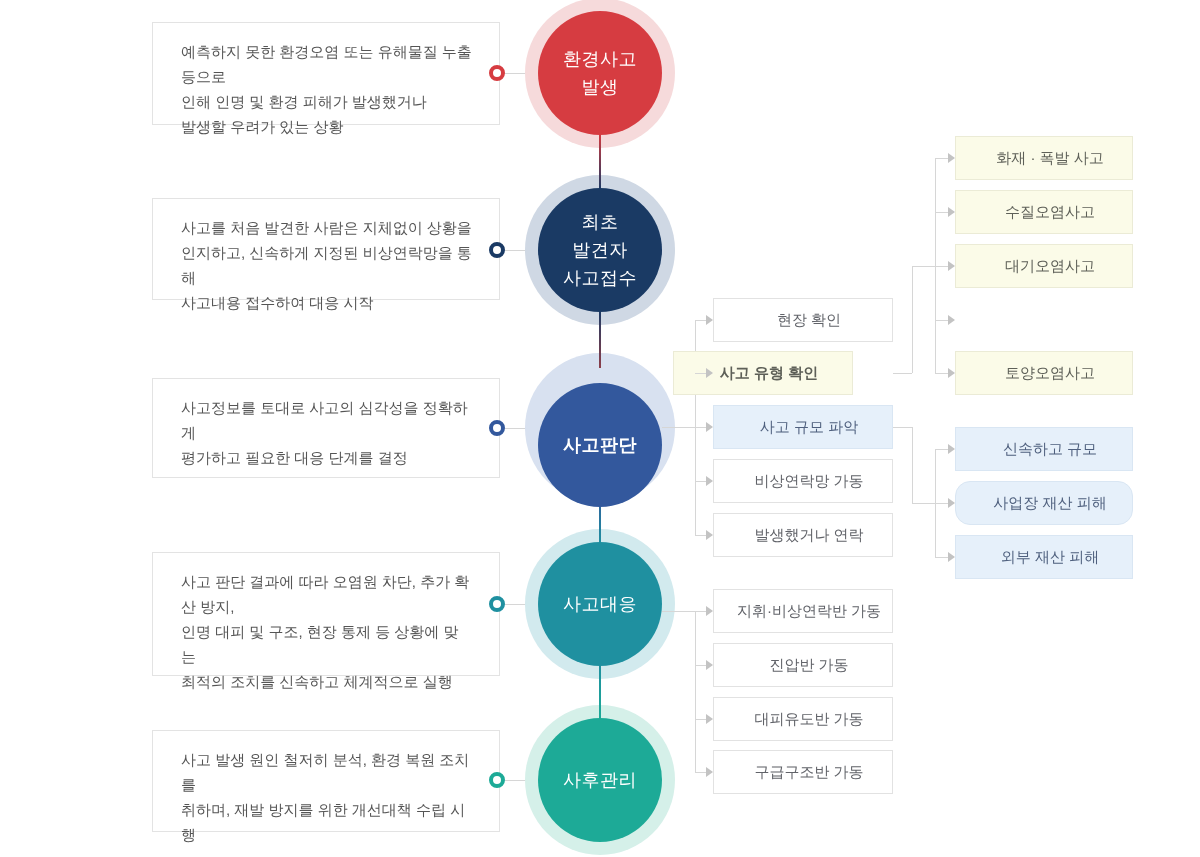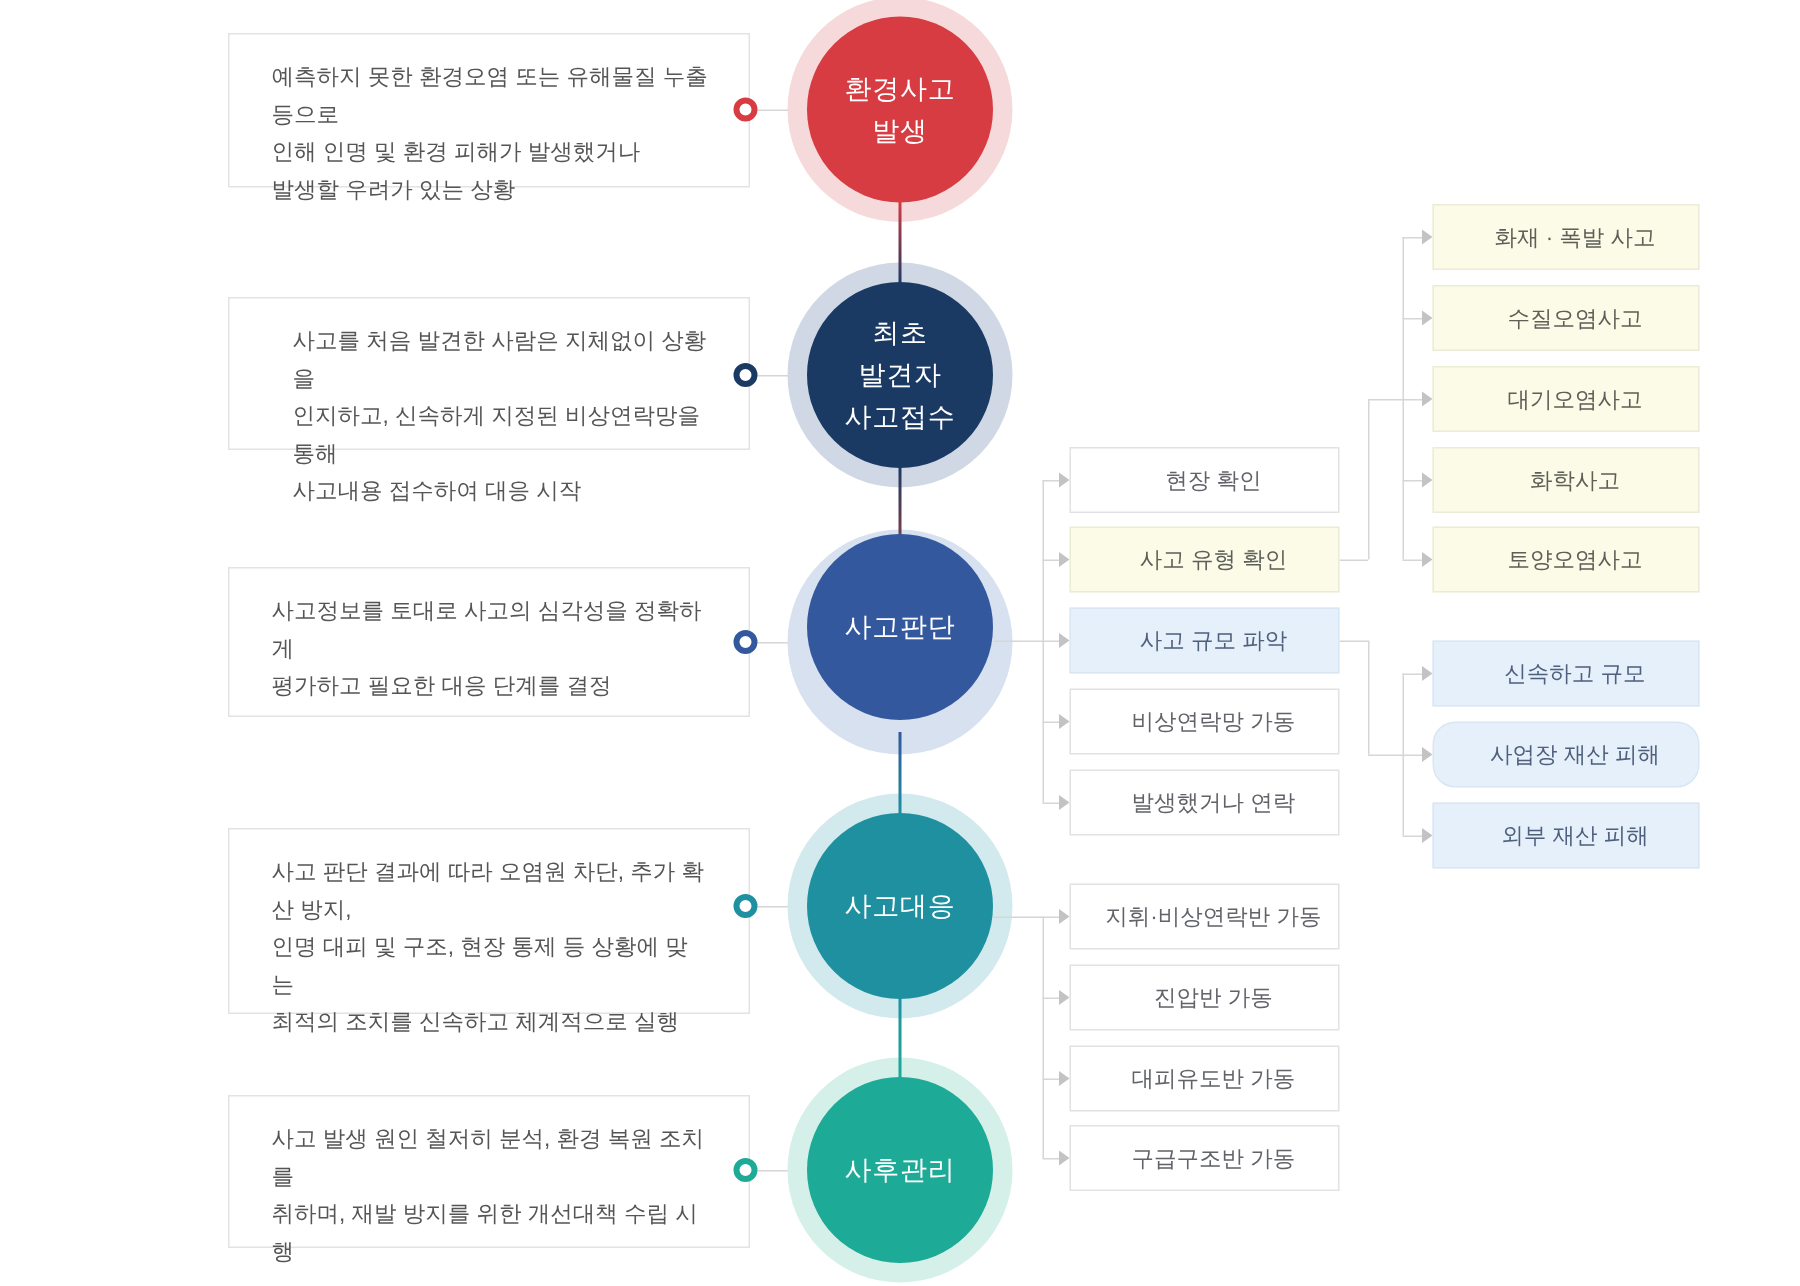--- a/index.html
+++ b/index.html
@@ -44,21 +44,21 @@
 </head>
 <body>
 
 <div class="canvas">
 
   <div class="desc-box" style="top:22px;height:103px;">
     <div class="desc-text">예측하지 못한 환경오염 또는 유해물질 누출 등으로
 인해 인명 및 환경 피해가 발생했거나
 발생할 우려가 있는 상황</div>
   </div>
-  <div class="desc-box" style="top:198px;height:102px;padding-left:14px;">
+  <div class="desc-box" style="top:198px;height:102px;">
     <div class="desc-text">사고를 처음 발견한 사람은 지체없이 상황을
 인지하고, 신속하게 지정된 비상연락망을 통해
 사고내용 접수하여 대응 시작</div>
   </div>
   <div class="desc-box" style="top:378px;height:100px;">
     <div class="desc-text">사고정보를 토대로 사고의 심각성을 정확하게
 평가하고 필요한 대응 단계를 결정</div>
   </div>
   <div class="desc-box" style="top:552px;height:124px;">
     <div class="desc-text">사고 판단 결과에 따라 오염원 차단, 추가 확산 방지,
@@ -91,21 +91,21 @@
     <span>환경사고
 발생</span>
   </div>
   <i class="halo halo2" style="left:525px;top:175px;"></i>
   <div class="circle c2" style="left:538px;top:188px;">
     <span>최초
 발견자
 사고접수</span>
   </div>
   <i class="halo halo3" style="left:525px;top:353px;"></i>
-  <div class="circle c3" style="left:538px;top:356px;">
+  <div class="circle c3" style="left:538px;top:383px;font-weight:bold;">
     <span>사고판단</span>
   </div>
   <i class="halo halo4" style="left:525px;top:529px;"></i>
   <div class="circle c4" style="left:538px;top:542px;">
     <span>사고대응</span>
   </div>
   <i class="halo halo5" style="left:525px;top:705px;"></i>
   <div class="circle c5" style="left:538px;top:718px;">
     <span>사후관리</span>
   </div>
@@ -113,21 +113,21 @@
   <i class="vl" style="left:695px;top:320px;height:215px;"></i>
   <i class="branch" style="left:695px;top:320px;width:11px;"></i>
   <i class="branch" style="left:695px;top:373px;width:11px;"></i>
   <i class="branch" style="left:662px;top:427px;width:44px;"></i>
   <i class="branch" style="left:695px;top:481px;width:11px;"></i>
   <i class="branch" style="left:695px;top:535px;width:11px;"></i>
 
   <div class="item" style="left:713px;top:298px;">
       <span>현장 확인</span>
     </div>
-  <div class="item yellow" style="left:713px;top:351px;">
+  <div class="item yellow" style="left:673px;top:351px;font-weight:bold;">
       <span>사고 유형 확인</span>
     </div>
   <div class="item blue" style="left:713px;top:405px;">
       <span>사고 규모 파악</span>
     </div>
   <div class="item" style="left:713px;top:459px;">
       <span>비상연락망 가동</span>
     </div>
   <div class="item" style="left:713px;top:513px;">
       <span>발생했거나 연락</span>
@@ -143,23 +143,20 @@
   <i class="branch" style="left:935px;top:373px;width:13px;"></i>
 
   <div class="item r yellow" style="top:136px;">
       <span>화재 · 폭발 사고</span>
     </div>
   <div class="item r yellow" style="top:190px;">
       <span>수질오염사고</span>
     </div>
   <div class="item r yellow" style="top:244px;">
       <span>대기오염사고</span>
-    </div>
-  <div class="item r yellow" style="top:298px;">
-      <span>화학사고</span>
     </div>
   <div class="item r yellow" style="top:351px;">
       <span>토양오염사고</span>
     </div>
 
   <i class="hl" style="left:893px;top:427px;width:19px;"></i>
   <i class="vl" style="left:912px;top:427px;height:76px;"></i>
   <i class="vl" style="left:935px;top:449px;height:108px;"></i>
   <i class="branch" style="left:935px;top:449px;width:13px;"></i>
   <i class="branch" style="left:912px;top:503px;width:36px;"></i>

